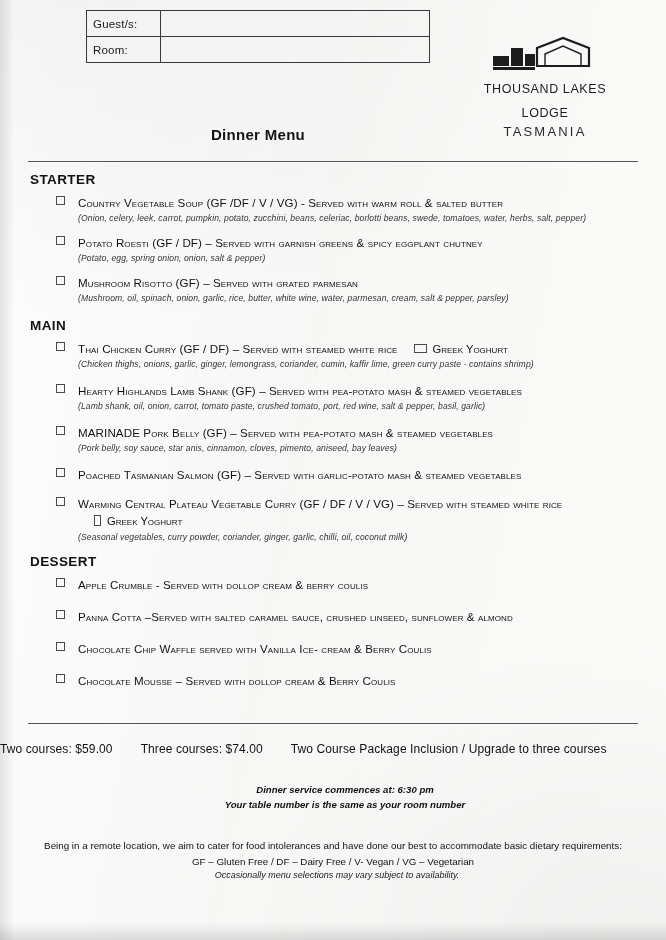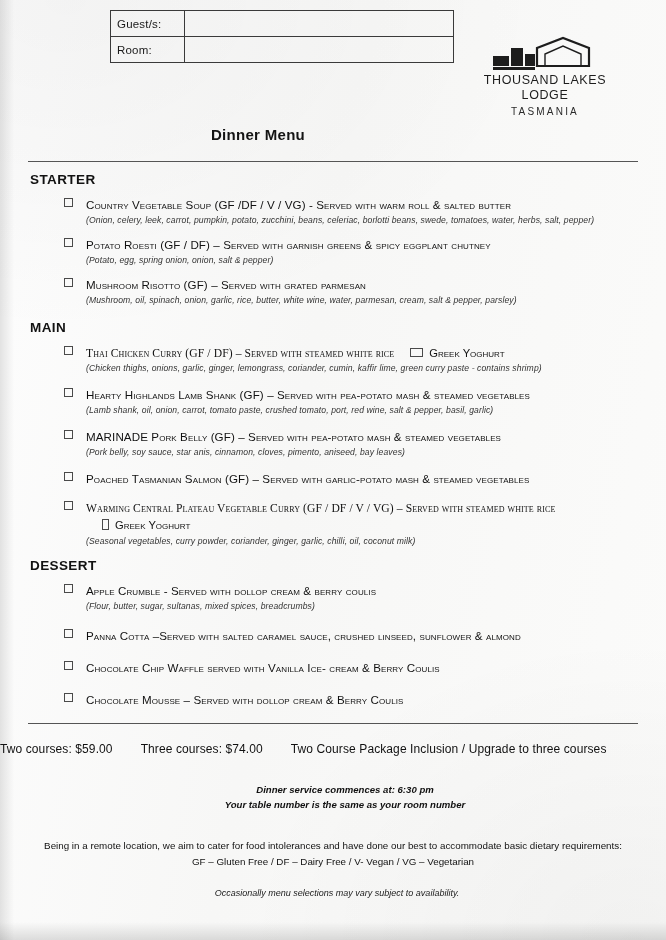--- a/index.html
+++ b/index.html
@@ -41,21 +41,20 @@
     left: 0; right: 0; top: 0;
     height: 160px;
   }
   .guest-table {
     position: absolute;
     left: 86px;
     top: 10px;
     width: 344px;
     border-collapse: collapse;
     font-size: 11.5px;
-    margin-left: 24px;
   }
   .guest-table td {
     border: 1px solid #3a3a3a;
     height: 21px;
     padding: 2px 6px;
     font-family: "Liberation Sans", sans-serif;
   }
   .guest-table td.label {
     width: 62px;
     font-size: 11.5px;
@@ -72,25 +71,25 @@
     width: 130px;
     text-align: center;
   }
   .logo svg { display: block; margin: 0 auto; }
   .logo-name {
     font-family: "Liberation Sans", sans-serif;
     font-size: 12.5px;
     letter-spacing: 0.6px;
     color: #1d1d1d;
     line-height: 13px;
-    margin-top: 2px;
+    margin-top: 11px;
     font-weight: 400;
   }
   .logo-sub {
-    font-size: 10px;
+    font-size: 13px;
     letter-spacing: 2.2px;
     margin-top: 4px;
     color: #2a2a2a;
   }
 
   .doc-title {
     position: absolute;
     left: 86px;
     width: 344px;
     top: 126px;
@@ -117,21 +116,21 @@
     top: 172px;
   }
   .section { margin-bottom: 10px; }
   .section-title {
     font-size: 13.5px;
     font-weight: bold;
     letter-spacing: 0.4px;
     margin: 0 0 6px 30px;
     color: #121212;
   }
-  .items { margin: 8px; padding: 0; list-style: none; }
+  .items { margin: 0; padding: 0; list-style: none; }
   .item {
     position: relative;
     padding: 0 34px 0 78px;
     margin-bottom: 10px;
   }
   .box {
     position: absolute;
     left: 56px;
     top: 3px;
     width: 7px;
@@ -169,21 +168,21 @@
   }
   .yoghurt-opt.narrow .obox {
     width: 5px;
     height: 9px;
   }
   .yoghurt-label {
     font-size: 11.2px;
     font-variant: small-caps;
     color: #111;
   }
-  .item.inline-opt .name { display: inline; font-family: Liberation Serif, serif; }
+  .item.inline-opt .name { display: inline; }
 
   
   #starter .item { margin-bottom: 9px; }
   #main .item { margin-bottom: 11px; }
   #dessert .item { margin-bottom: 14px; }
   #dessert { margin-top: 4px; }
   #main { margin-top: 14px; }
 
   
   .footer {
@@ -210,21 +209,20 @@
     color: #111;
     padding-left: 24px;
   }
   .dietary {
     margin-top: 26px;
     font-size: 9.8px;
     line-height: 16px;
     color: #111;
   }
   .avail {
-    margin-top: 18px;
     font-size: 9px;
     font-style: italic;
     color: #222;
     padding-left: 8px;
   }
 </style>
 </head>
 <body>
 
 <div class="page">
@@ -288,21 +286,21 @@
           <li class="item inline-opt"><span class="box"></span><span class="name">Warming Central Plateau Vegetable Curry (GF / DF / V / VG) – Served with steamed white rice</span><span class="yoghurt-opt narrow">
               <span class="obox"></span>
               <span class="yoghurt-label">Greek Yoghurt</span>
             </span><div class="desc">(Seasonal vegetables, curry powder, coriander, ginger, garlic, chilli, oil, coconut milk)</div></li>
         </ul>
     </div>
 
     <div class="section" id="dessert">
       <div class="section-title">DESSERT</div>
       <ul class="items" id="dessert-items">
-          <li class="item"><span class="box"></span><span class="name">Apple Crumble - Served with dollop cream &amp; berry coulis</span><div class="desc">(Flour, butter, sugar, sultanas, mixed spices, breadcrumbs)</div></li>
+          <li class="item"><span class="box"></span><span class="name">Apple Crumble - Served with dollop cream &amp; berry coulis</span></li>
           <li class="item"><span class="box"></span><span class="name">Panna Cotta –Served with salted caramel sauce, crushed linseed, sunflower &amp; almond</span></li>
           <li class="item"><span class="box"></span><span class="name">Chocolate Chip Waffle served with Vanilla Ice- cream &amp; Berry Coulis</span></li>
           <li class="item"><span class="box"></span><span class="name">Chocolate Mousse – Served with dollop cream &amp; Berry Coulis</span></li>
         </ul>
     </div>
   </div>
 
   <div class="rule rule-bottom"></div>
 
   <div class="footer">

